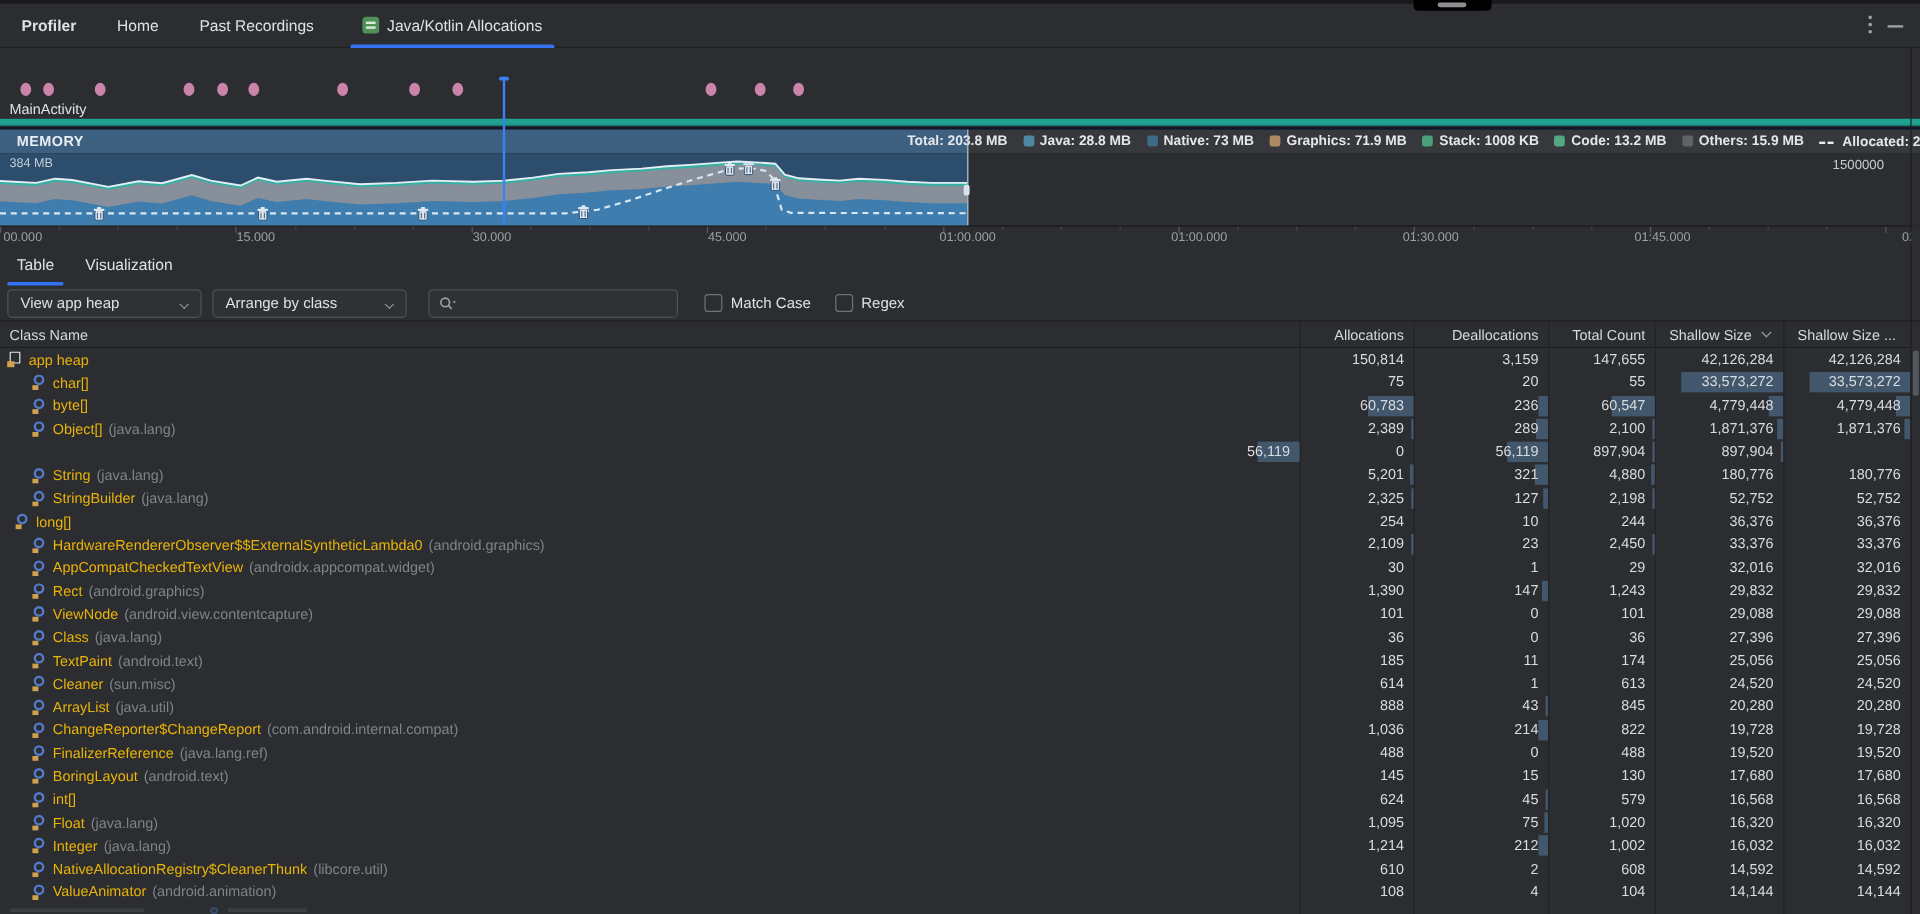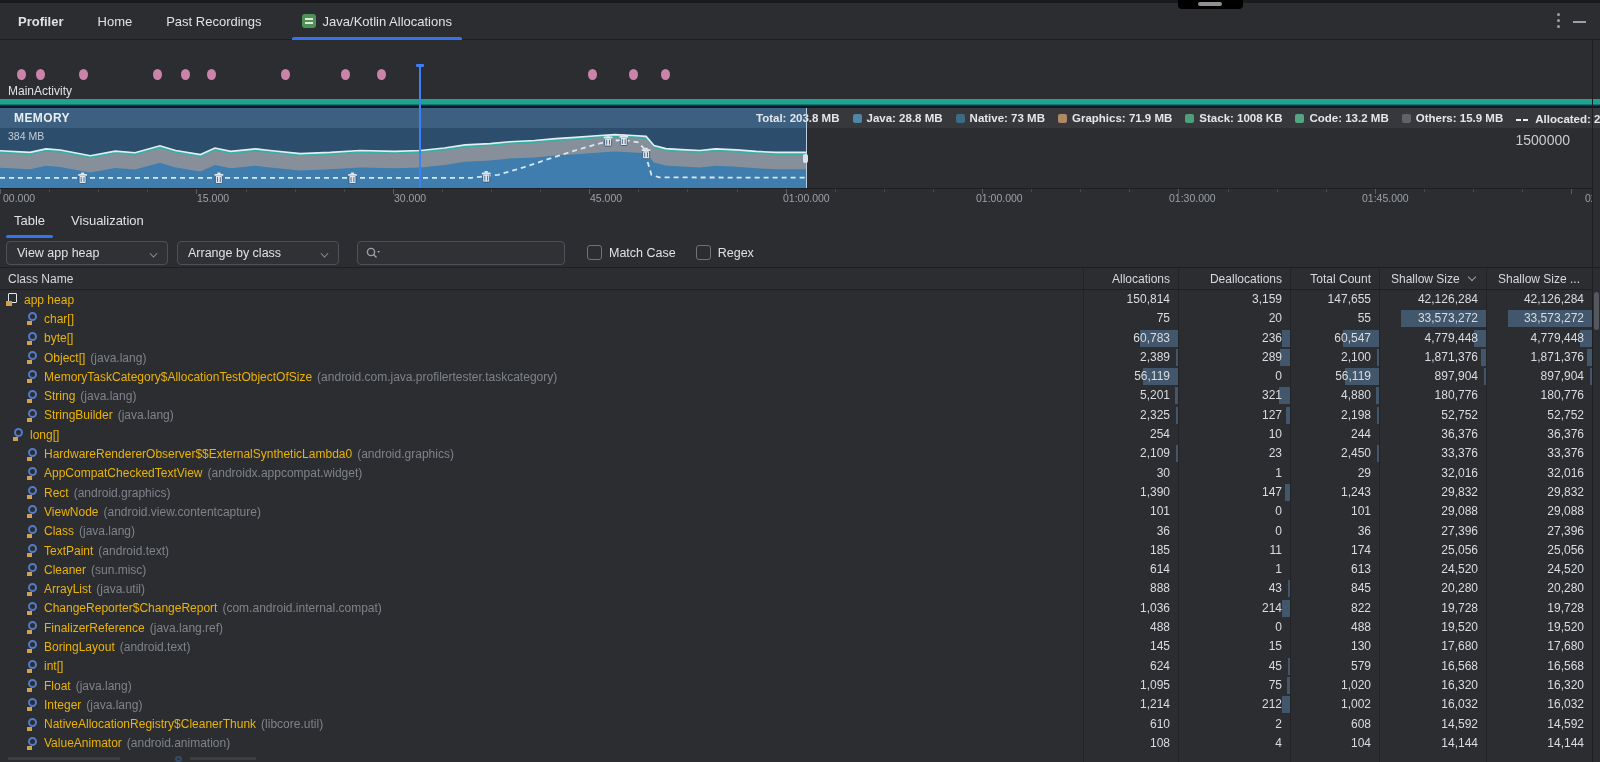--- a/index.html
+++ b/index.html
@@ -57,21 +57,21 @@
   #legend { left:756px; top:0; height:20px; display:flex; align-items:center; gap:13px;
             font-size:11.5px; font-weight:600; color:#e4e6ea; white-space:nowrap; }
   .sw { width:9px; height:9px; border-radius:2px; display:inline-block; margin-right:5px; vertical-align:-1px; }
   .dashsw { display:inline-block; margin-right:5px; vertical-align:2px; }
   .dashsw i { display:inline-block; width:5px; height:2px; background:#e8eef4; margin-right:2px; }
   #mem-chart-wrap { left:0; top:22px; width:1600px; height:60px; background:#2b2d30; cursor:crosshair; }
   #mem-sel-bg { left:0; top:0; width:806px; height:60px; background:#2d4d6d; }
   #sel-edge { left:806px; top:-20px; width:1px; height:80px; background:#b9cedd; }
   #sel-handle { left:803px; top:26px; width:5px; height:9px; background:#d7e3ec; border-radius:2px; cursor:ew-resize; }
   #ylabel-left { left:8px; top:2px; font-size:10.5px; color:#c3cdd6; }
-  #ylabel-right { right:30px; top:4px; font-size:14px; color:#c8cbd0; }
+  #ylabel-right { right:30px; top:4px; font-size:11px; color:#c8cbd0; }
   #playhead { left:419px; top:64px; width:2px; height:124px; background:#3d7ff5; }
   #playhead-cap { left:416px; top:64px; width:8px; height:3px; background:#3d7ff5; border-radius:1px; }
 
   
   #axis { left:0; top:188px; width:1593px; height:15px; overflow:hidden; border-top:1px solid #1e1f22; }
   .tick { position:absolute; top:0; width:1px; background:#46484c; }
   .tick.major { background:#5a5d62; }
   .axis-label { position:absolute; top:3px; font-size:10.5px; color:#9ca0a6; white-space:nowrap; }
 
   
@@ -480,28 +480,20 @@
         <div class="cell">
           <span class="bar" style="width: 4.75326px;"></span>
           <span class="val">1,871,376</span>
         </div>
         <div class="cell">
           <span class="bar" style="width: 4.70884px;"></span>
           <span class="val">1,871,376</span>
         </div>
       </div>
       <div class="trow">
-        <div class="cname" style="padding-left: 26px;">
-          <span class="class-icon">
-            <span class="ring"></span>
-            <span class="tag"></span>
-          </span>
-          <span class="nm">MemoryTaskCategory$AllocationTestObjectOfSize</span>
-          <span class="pkg">(android.com.java.profilertester.taskcategory)</span>
-        </div>
         <div class="cell">
           <span class="bar" style="width: 35.3502px;"></span>
           <span class="val">56,119</span>
         </div>
         <div class="cell">
           <span class="val">0</span>
         </div>
         <div class="cell">
           <span class="bar" style="width: 33.8261px;"></span>
           <span class="val">56,119</span>

